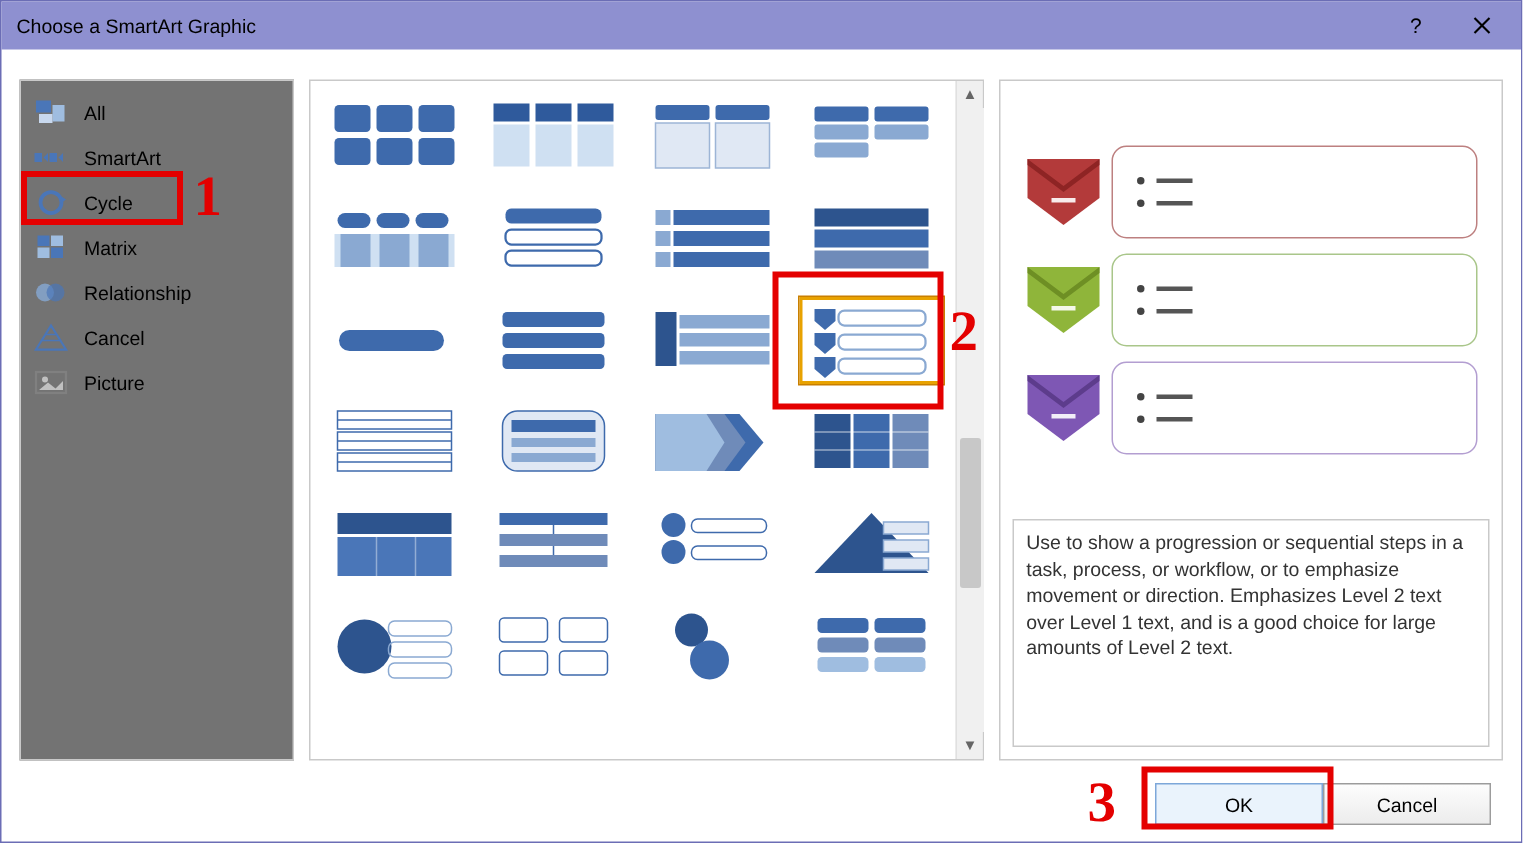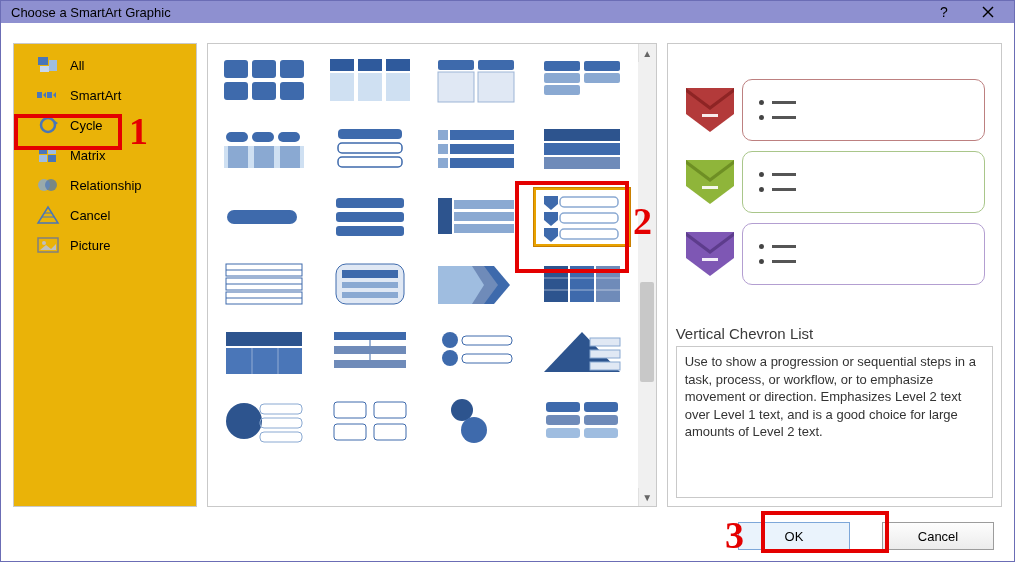--- a/index.html
+++ b/index.html
@@ -1,25 +1,25 @@
 <!DOCTYPE html>
 <html><head>
 <meta charset="utf-8">
 <style>
   * { box-sizing: border-box; margin: 0; padding: 0; }
   body { font-family: "Segoe UI", Tahoma, sans-serif; font-size: 13px; background: #fff; }
   .window { width: 1015px; height: 562px; border: 1px solid #6b6db5; display: flex; flex-direction: column; position: relative; }
-  .titlebar { height: 22px; background: #8e90d0; display: flex; align-items: center; color: #000; padding: 0 4px; }
+  .titlebar { height: 32px; background: #8e90d0; display: flex; align-items: center; color: #000; padding: 0 4px; }
   .titlebar .title { flex: 1; padding-left: 6px; font-size: 13px; }
   .titlebar .win-btn { width: 44px; height: 26px; display: flex; align-items: center; justify-content: center; cursor: pointer; }
 
   .body-area { flex: 1; display: flex; padding: 20px 12px 4px 12px; gap: 10px; overflow: hidden; }
 
   
-  .sidebar { width: 188px; border: 1px solid #c9c9c9; background: #eab308; padding: 6px 16px; position: relative; }
+  .sidebar { width: 188px; border: 1px solid #c9c9c9; background: #737373; padding: 6px 2px; position: relative; }
   .cat-item { display: flex; align-items: center; gap: 10px; padding: 4px 6px; height: 30px; cursor: pointer; }
   .cat-item.selected { background: linear-gradient(#ffe08a,#ffd24a,#ffe08a); border: 1px solid #d6a400; border-radius: 3px; }
   .cat-icon { width: 24px; height: 20px; display:flex; align-items:center; justify-content:center; flex:none; }
 
   
   .grid-wrap { flex: 1; border: 1px solid #c9c9c9; background: #fff; position: relative; display:flex; }
   .grid-scroll { flex:1; overflow-y: hidden; padding: 8px; }
   .scrollbar { width: 18px; background: #f0f0f0; border-left: 1px solid #e0e0e0; display:flex; flex-direction:column; align-items:center; }
   .scroll-arrow { width:18px; height:18px; display:flex; align-items:center; justify-content:center; cursor:pointer; color:#666; font-size:10px;}
   .scroll-track { flex:1; width:18px; background:#f0f0f0; position:relative;}
@@ -39,21 +39,21 @@
   .bullets.green { border-color:#a9c68a;}
   .bullets.purple { border-color:#b39ed1;}
   .bullet-line { display:flex; align-items:center; gap:8px; }
   .dot { width:5px; height:5px; background:#444; border-radius:50%; }
   .dash { width:24px; height:3px; background:#555; }
 
   .preview-title { padding: 6px 8px 4px 8px; font-size: 15px; color:#3a3a3a; font-weight: normal;}
   .preview-desc { margin: 0 8px 8px 8px; border:1px solid #c9c9c9; padding: 6px 8px; font-size: 13px; line-height: 1.35; color:#333; height: 152px; }
 
   
-  .footer { height: 50px; display:flex; align-items:center; justify-content:flex-end; gap: 32px; padding-right: 20px; position:relative;}
+  .footer { height: 50px; display:flex; align-items:center; justify-content:flex-end; gap: 0; padding-right: 20px; position:relative;}
   .btn { width: 112px; height: 28px; border:1px solid #9c9c9c; background: linear-gradient(#fdfdfd,#ececec); cursor:pointer; font-size:13px; }
   .btn.primary { border:1px solid #7da7d9; background: #eaf3fc; }
 
   
   .annot { position:absolute; border: 4px solid #e40000; pointer-events:none; }
   .annot-num { position:absolute; color:#e40000; font-family: Georgia, serif; font-weight:bold; font-size: 38px; pointer-events:none; }
 </style>
 </head>
 <body>
 
@@ -419,21 +419,20 @@
                 <span class="dot"></span>
                 <span class="dash"></span>
               </div>
             <div class="bullet-line">
                 <span class="dot"></span>
                 <span class="dash"></span>
               </div>
           </div>
         </div>
       </div>
-      <div class="preview-title">Vertical Chevron List</div>
       <div class="preview-desc">Use to show a progression or sequential steps in a task, process, or workflow, or to emphasize movement or direction. Emphasizes Level 2 text over Level 1 text, and is a good choice for large amounts of Level 2 text.</div>
     </div>
 
   </div>
 
   <div class="footer">
     <button class="btn primary">OK</button>
     <button class="btn">Cancel</button>
   </div>
 

